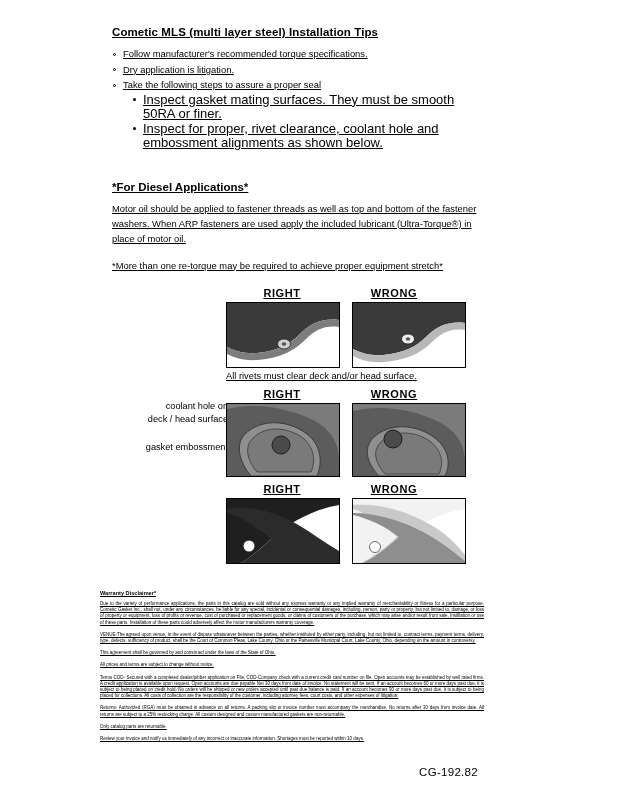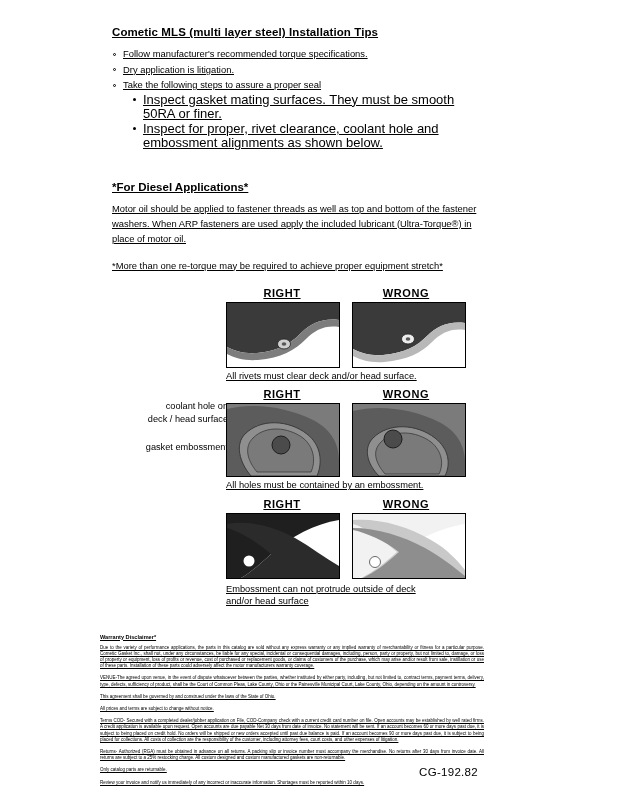--- a/index.html
+++ b/index.html
@@ -93,21 +93,21 @@
     position: relative;
     width: 100%;
   }
   .fig-group {
     position: relative;
     margin-left: 180px;
     margin-bottom: 2px;
   }
   .fig-labels {
     display: flex;
-    gap: 12px;
+    gap: 0;
   }
   .fig-label {
     width: 112px;
     text-align: center;
     font-size: 11px;
     font-weight: bold;
     letter-spacing: 0.6px;
     padding-bottom: 3px;
   }
   .fig-row {
@@ -256,21 +256,20 @@
           <svg width="112" height="72" viewBox="0 0 112 72">
             <rect x="0" y="0" width="112" height="72" fill="#ffffff"></rect>
             <path d="M0,0 L112,0 L112,72 L0,72 Z" fill="#7b7b7b"></path>
             <path d="M-4,8 C24,0 58,4 86,18 C104,27 112,42 112,58 L112,72 L0,72 L0,32 Z" fill="#5c5c5c"></path>
             <path d="M20,34 C36,18 64,20 82,34 C96,45 98,60 92,72 L26,72 C14,60 10,44 20,34 Z" fill="#8f8f8f" stroke="#3a3a3a" stroke-width="1"></path>
             <path d="M28,38 C41,25 63,27 78,38 C89,47 91,60 86,70 L32,70 C22,58 19,47 28,38 Z" fill="#7a7a7a" stroke="#3a3a3a" stroke-width="0.8"></path>
             <circle cx="40" cy="35" r="9" fill="#4b4b4b" stroke="#1e1e1e" stroke-width="1"></circle>
           </svg>
         </div>
       </div>
-      <div class="caption">All holes must be contained by an embossment.</div>
     </div>
 
     <div class="fig-group">
       <div class="fig-labels">
         <div class="fig-label">RIGHT</div>
         <div class="fig-label">WRONG</div>
       </div>
       <div class="fig-row">
         <div class="panel">
           <svg width="112" height="64" viewBox="0 0 112 64">
@@ -282,24 +281,20 @@
         </div>
         <div class="panel">
           <svg width="112" height="64" viewBox="0 0 112 64">
             <rect x="0" y="0" width="112" height="64" fill="#ffffff"></rect>
             <path d="M0,0 L112,0 L112,10 C86,14 58,28 36,46 C26,54 16,60 6,64 L0,64 Z" fill="#f2f2f2"></path>
             <path d="M0,6 C26,4 54,12 78,26 C94,35 104,46 112,56 L112,64 L8,64 C20,58 32,49 44,38 C30,26 14,14 0,10 Z" fill="#c9c9c9"></path>
             <path d="M0,14 C24,14 50,22 72,34 C90,44 102,54 112,62 L112,64 L10,64 C22,58 34,49 46,38 C32,27 14,19 0,16 Z" fill="#8e8e8e"></path>
             <circle cx="22" cy="48" r="5.5" fill="#ffffff" stroke="#444" stroke-width="0.8"></circle>
           </svg>
         </div>
-      </div>
-      <div class="caption two-line">
-        <div>Embossment can not protrude outside of deck</div>
-        <div>and/or head surface</div>
       </div>
     </div>
 
   </div>
 
   <div class="warranty">
     <div class="warranty-title">Warranty Disclaimer*</div>
     <p>Due to the variety of performance applications, the parts in this catalog are sold without any express warranty or any implied warranty of merchantability or fitness for a particular purpose.  Cometic Gasket Inc., shall not, under any circumstances, be liable for any special, incidental or consequential damages, including, person, party or property, but not limited to, damage, or loss of property or equipment, loss of profits or revenue, cost of purchased or replacement goods, or claims of customers of the purchase, which may arise and/or result from sale, instillation or use of these parts.  Installation of these parts could adversely affect the motor manufacturers warranty coverage.</p>
     <p>VENUE-The agreed upon venue, in the event of dispute whatsoever between the parties, whether instituted by either party, including, but not limited to, contract terms, payment terms, delivery, type, defects, sufficiency of product, shall be the Court of Common Pleas, Lake County, Ohio or the Painesville Municipal Court, Lake County, Ohio, depending on the amount in controversy.</p>
     <p>This agreement shall be governed by and construed under the laws of the State of Ohio.</p>

